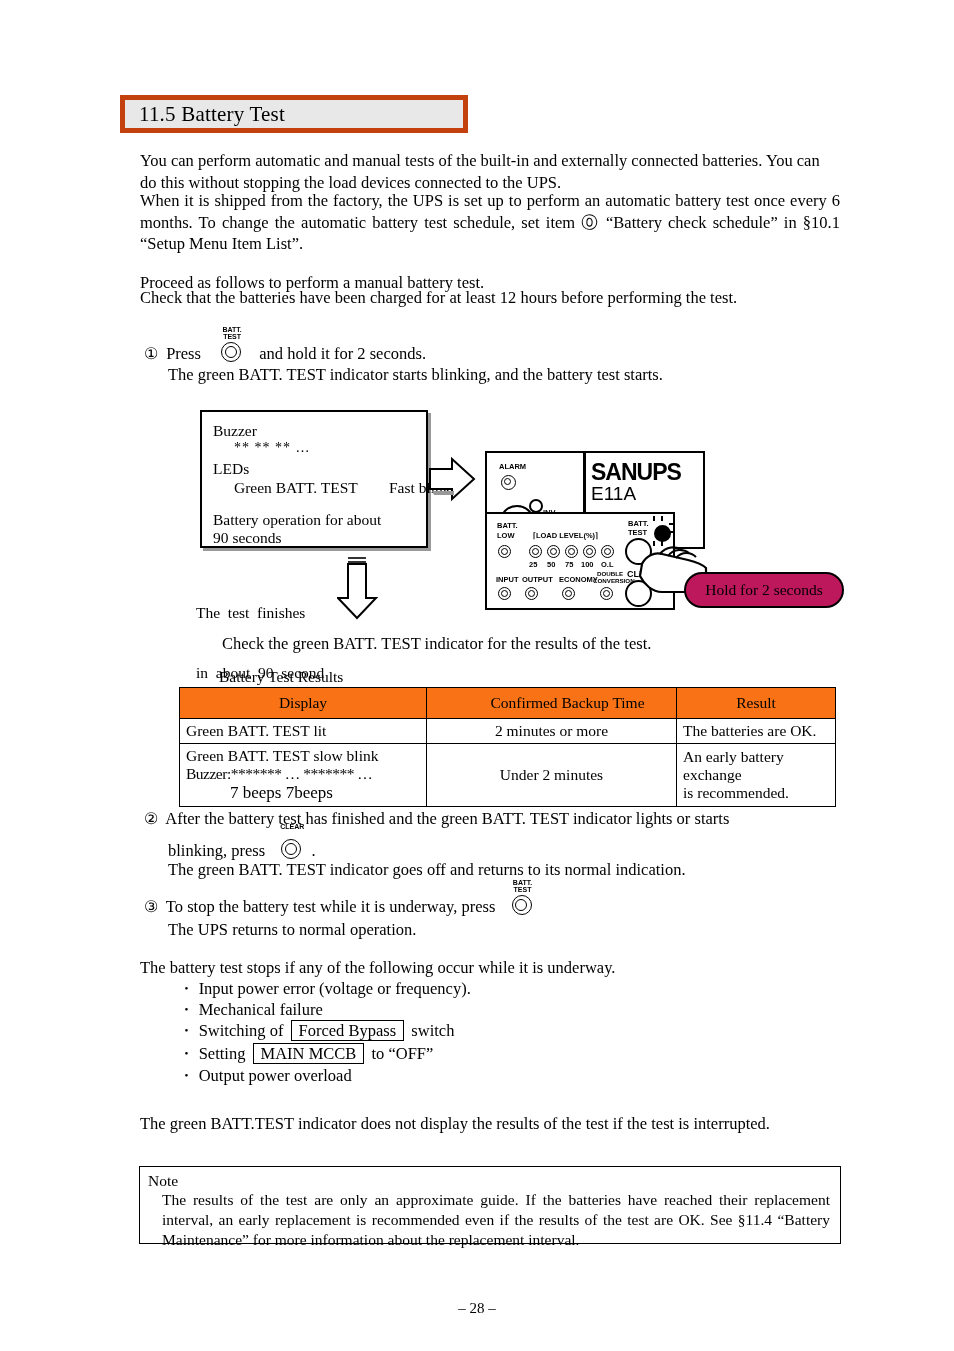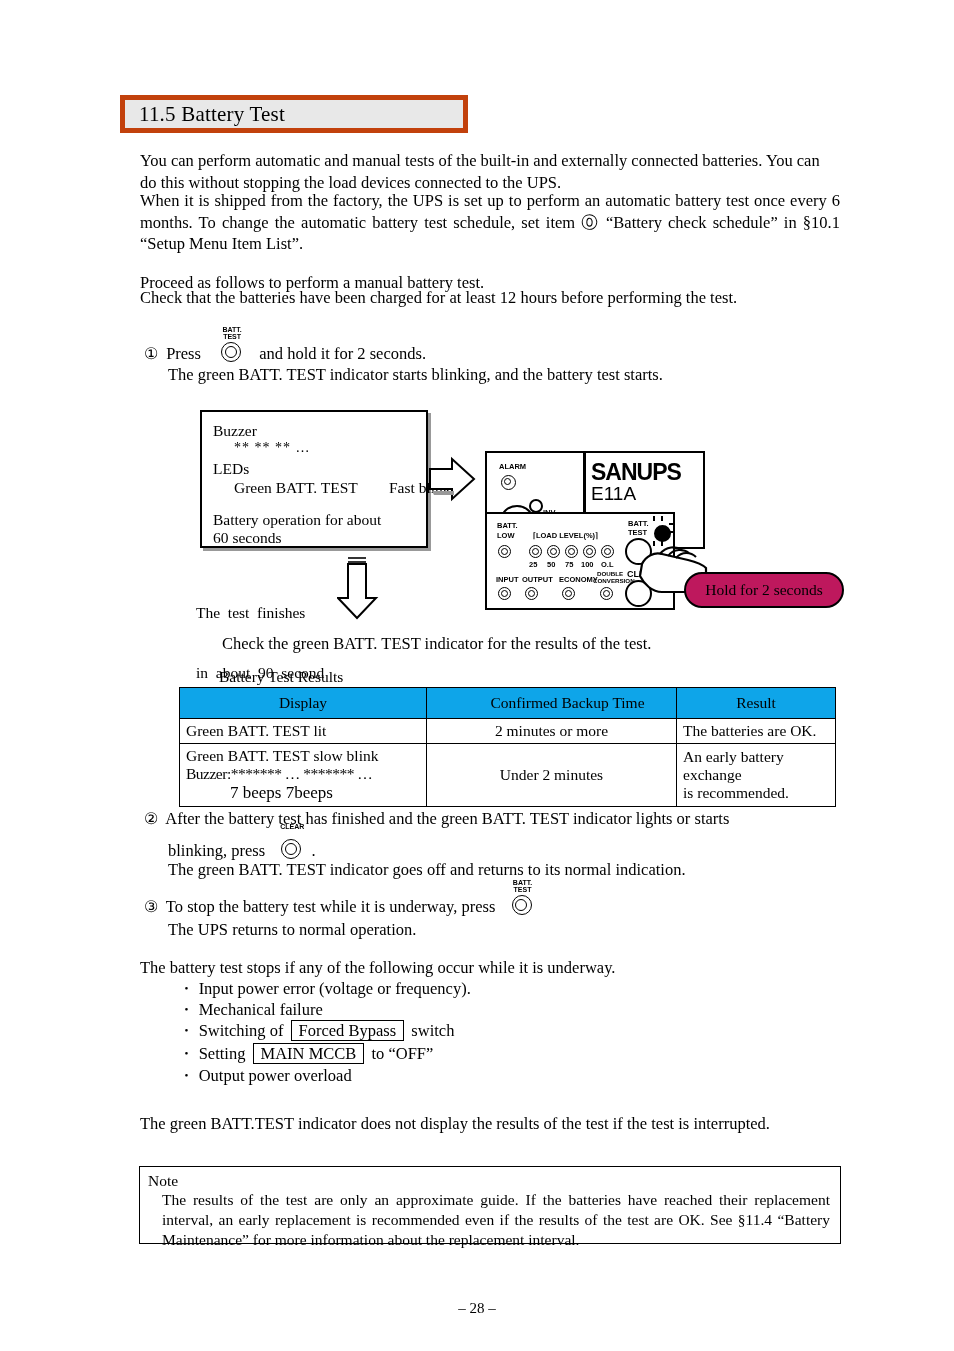--- a/index.html
+++ b/index.html
@@ -253,21 +253,21 @@
     width: 657px;
     border-collapse: collapse;
     font-size: 15.5px;
   }
   table.results th, table.results td {
     border: 1px solid #000;
     padding: 3px 6px;
     font-weight: normal;
   }
   table.results thead th {
-    background: #0ea5e9;
+    background: #f97316;
     text-align: center;
     height: 24px;
   }
   table.results td.c { text-align: center; }
   table.results td.l { text-align: left; margin-left: 12px; }
   .dashed-col { border-left: 1px dashed #000 !important; border-right: 1px dashed #000 !important; }
   .beeps {
     font-size: 17px;
     display: block;
     padding-left: 44px;
@@ -338,21 +338,21 @@
   </div>
   <div class="step" style="left:168px; top:364px;">The green BATT. TEST indicator starts blinking, and the battery test starts.</div>
 
   <div class="flowbox">
     <div class="ln" style="left:11px; top:9px;">Buzzer</div>
     <div class="ln" style="left:32px; top:26px; font-size:14px; letter-spacing:1px;">**    **    **  …</div>
     <div class="ln" style="left:11px; top:47px;">LEDs</div>
     <div class="ln" style="left:32px; top:66px;">Green BATT. TEST</div>
     <div class="ln" style="left:187px; top:66px;">Fast blink</div>
     <div class="ln" style="left:11px; top:98px;">Battery operation for about</div>
-    <div class="ln" style="left:11px; top:116px;">60 seconds</div>
+    <div class="ln" style="left:11px; top:116px;">90 seconds</div>
   </div>
 
   <svg style="position:absolute; left:428px; top:455px;" width="60" height="60">
     <polygon points="2,14 24,14 24,4 46,24 24,44 24,34 2,34" fill="#ffffff" stroke="#000" stroke-width="2"></polygon>
     <polygon points="4,36 26,36 26,40 6,40" fill="#999"></polygon>
   </svg>
 
   <div class="finish-note">
     <div>The  test  finishes</div>
     <div>in  about  90  second</div>

